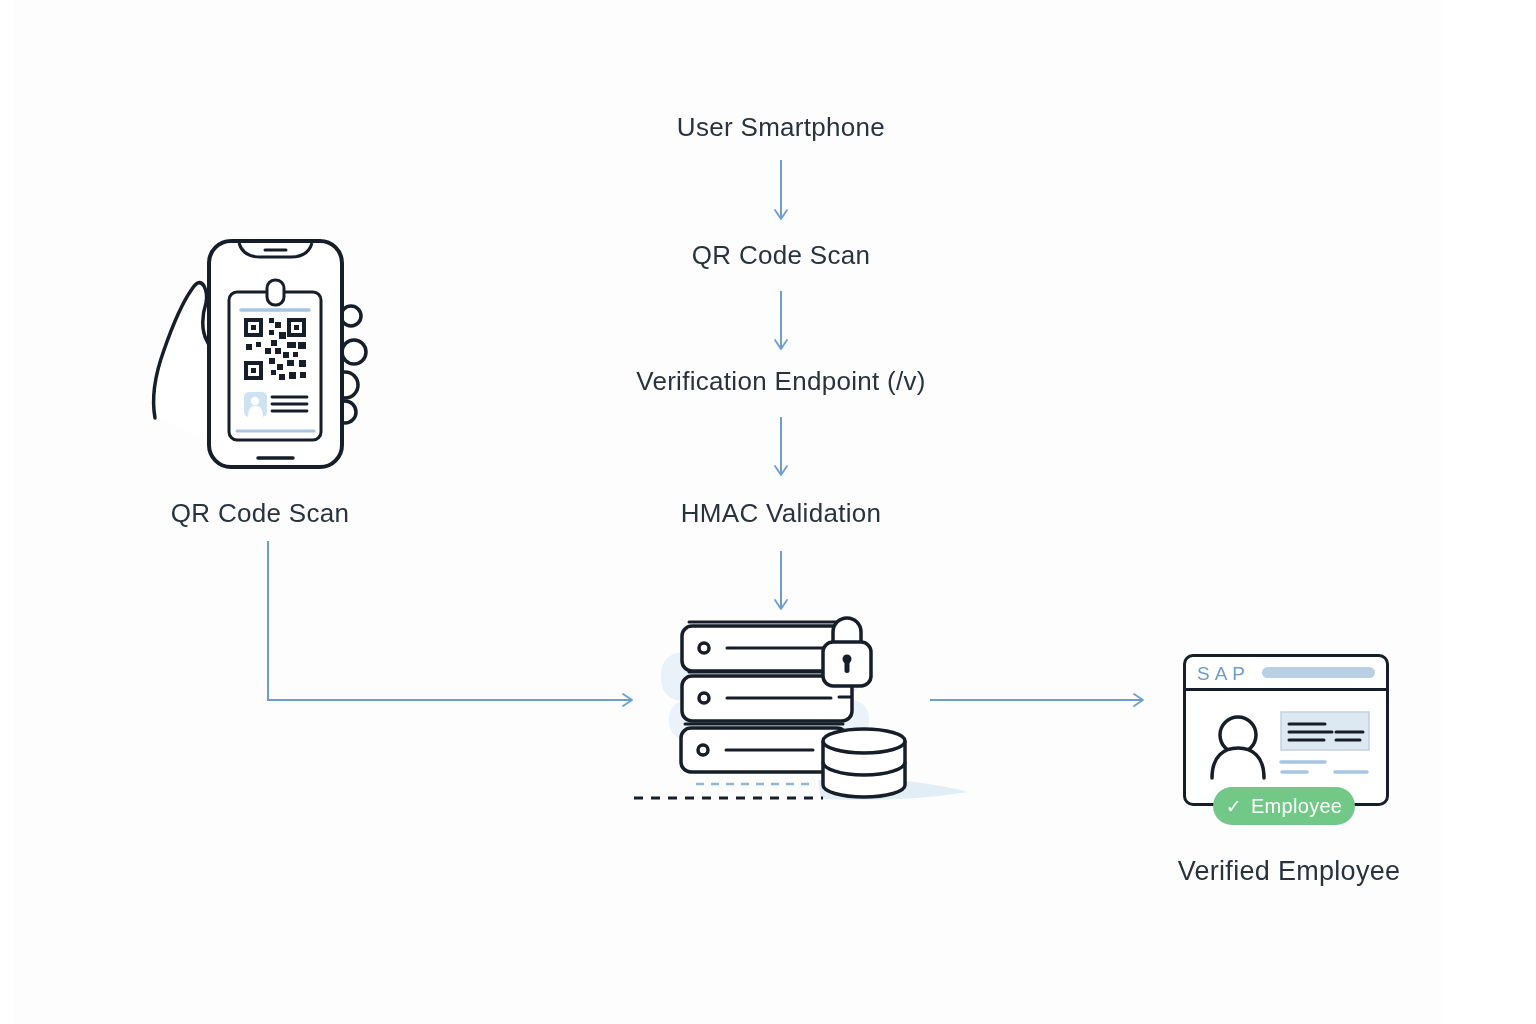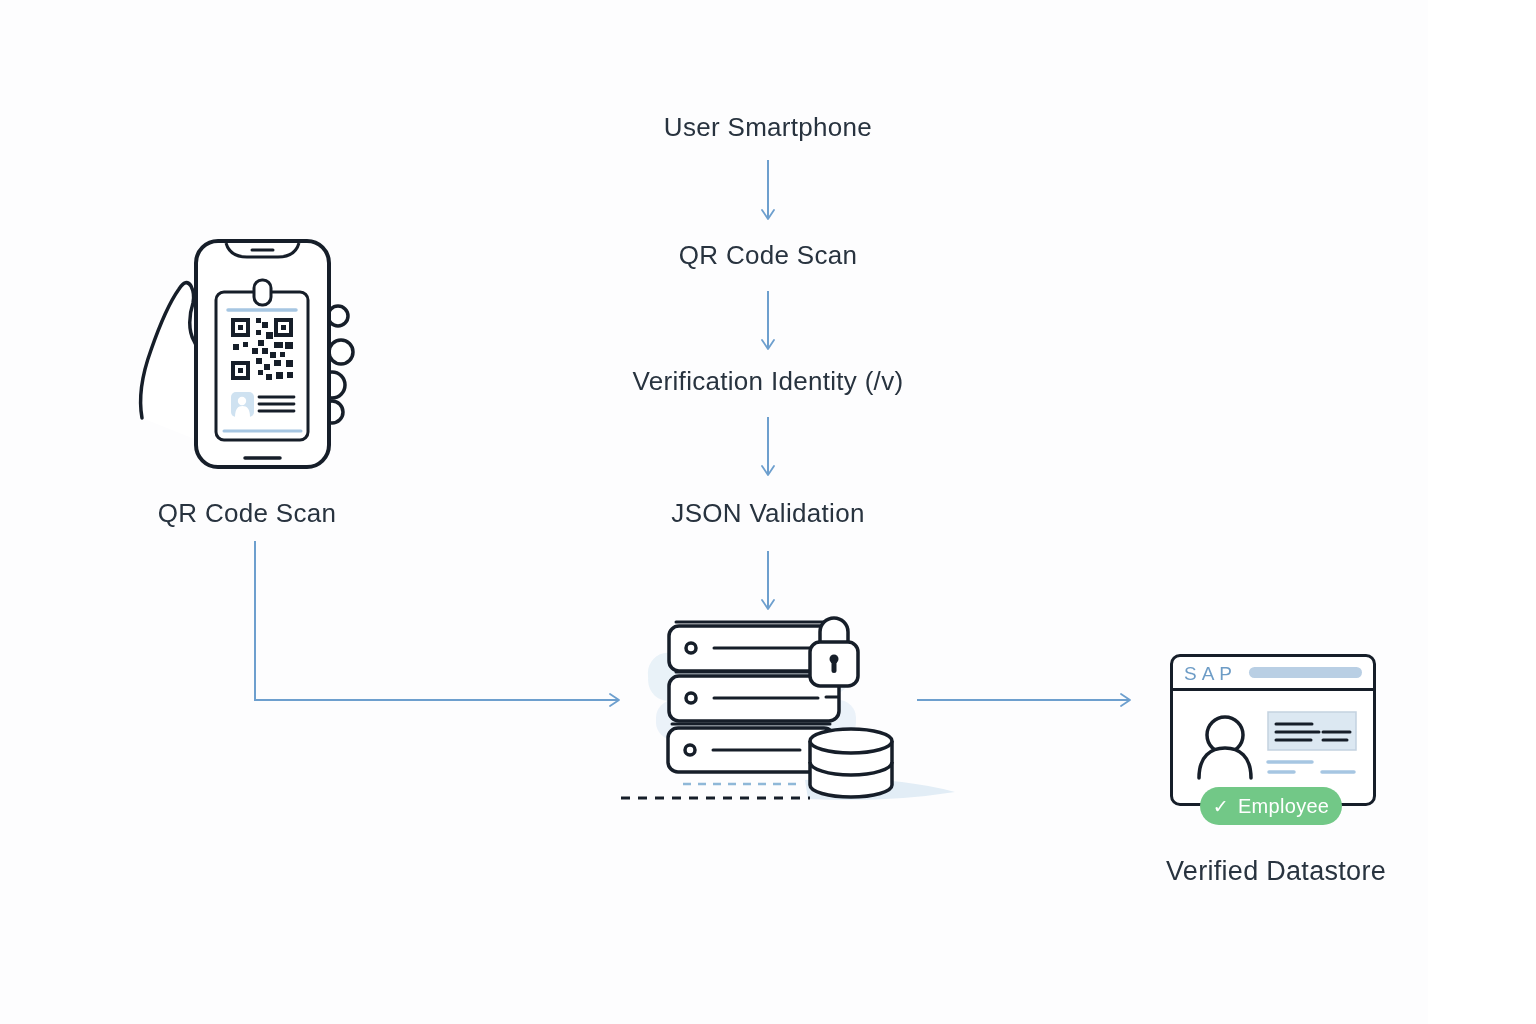--- a/index.html
+++ b/index.html
@@ -1,20 +1,21 @@
 <!DOCTYPE html>
 <html><head>
 <meta charset="utf-8">
 <style>
   html,body{margin:0;padding:0;background:#fff;}
   #stage{
     position:relative;width:1428px;height:1024px;overflow:hidden;
     background:#fdfdfe;
     font-family:"Liberation Sans","DejaVu Sans",sans-serif;
     color:#28333f;
+    margin-left:13px;
   }
   #diagram-canvas{position:absolute;left:0;top:0;width:1536px;height:1024px;}
   .label{
     position:absolute;transform:translateX(-50%);
     font-size:26px;letter-spacing:.3px;white-space:nowrap;
     color:#28333f;
   }
   .label.big{font-size:27px;}
   
   .id-card{
@@ -178,25 +179,25 @@
         <path d="M810,762 A41,13 0 0 0 892,762" fill="none" stroke="#161e29" stroke-width="3.5"></path>
       </g>
 
       <line x1="683" y1="784" x2="801" y2="784" stroke="#8fb8d8" stroke-width="2.5" stroke-dasharray="8 7"></line>
       <line x1="621" y1="798" x2="810" y2="798" stroke="#161e29" stroke-width="3" stroke-dasharray="9 8"></line>
     </g>
   </svg>
 
   <div class="label" style="left:768px;top:112px;">User Smartphone</div>
   <div class="label" style="left:768px;top:240px;">QR Code Scan</div>
-  <div class="label" style="left:768px;top:366px;">Verification Identity (/v)</div>
-  <div class="label" style="left:768px;top:498px;">JSON Validation</div>
+  <div class="label" style="left:768px;top:366px;">Verification Endpoint (/v)</div>
+  <div class="label" style="left:768px;top:498px;">HMAC Validation</div>
 
   <div class="label" style="left:247px;top:498px;">QR Code Scan</div>
-  <div class="label big" style="left:1276px;top:856px;">Verified Datastore</div>
+  <div class="label big" style="left:1276px;top:856px;">Verified Employee</div>
 
   <div class="id-card">
     <div class="card-header">
       <span class="brand">SAP</span>
       <span class="brand-bar"></span>
     </div>
     <svg class="card-art" viewBox="0 0 199 92" xmlns="http://www.w3.org/2000/svg">
       <g fill="#ffffff" stroke="#161e29" stroke-width="3.5">
         <circle cx="52" cy="41" r="18"></circle>
         <path d="M26,84 C26,62 38,54 52,54 C66,54 78,62 78,84" stroke-linecap="round"></path>

